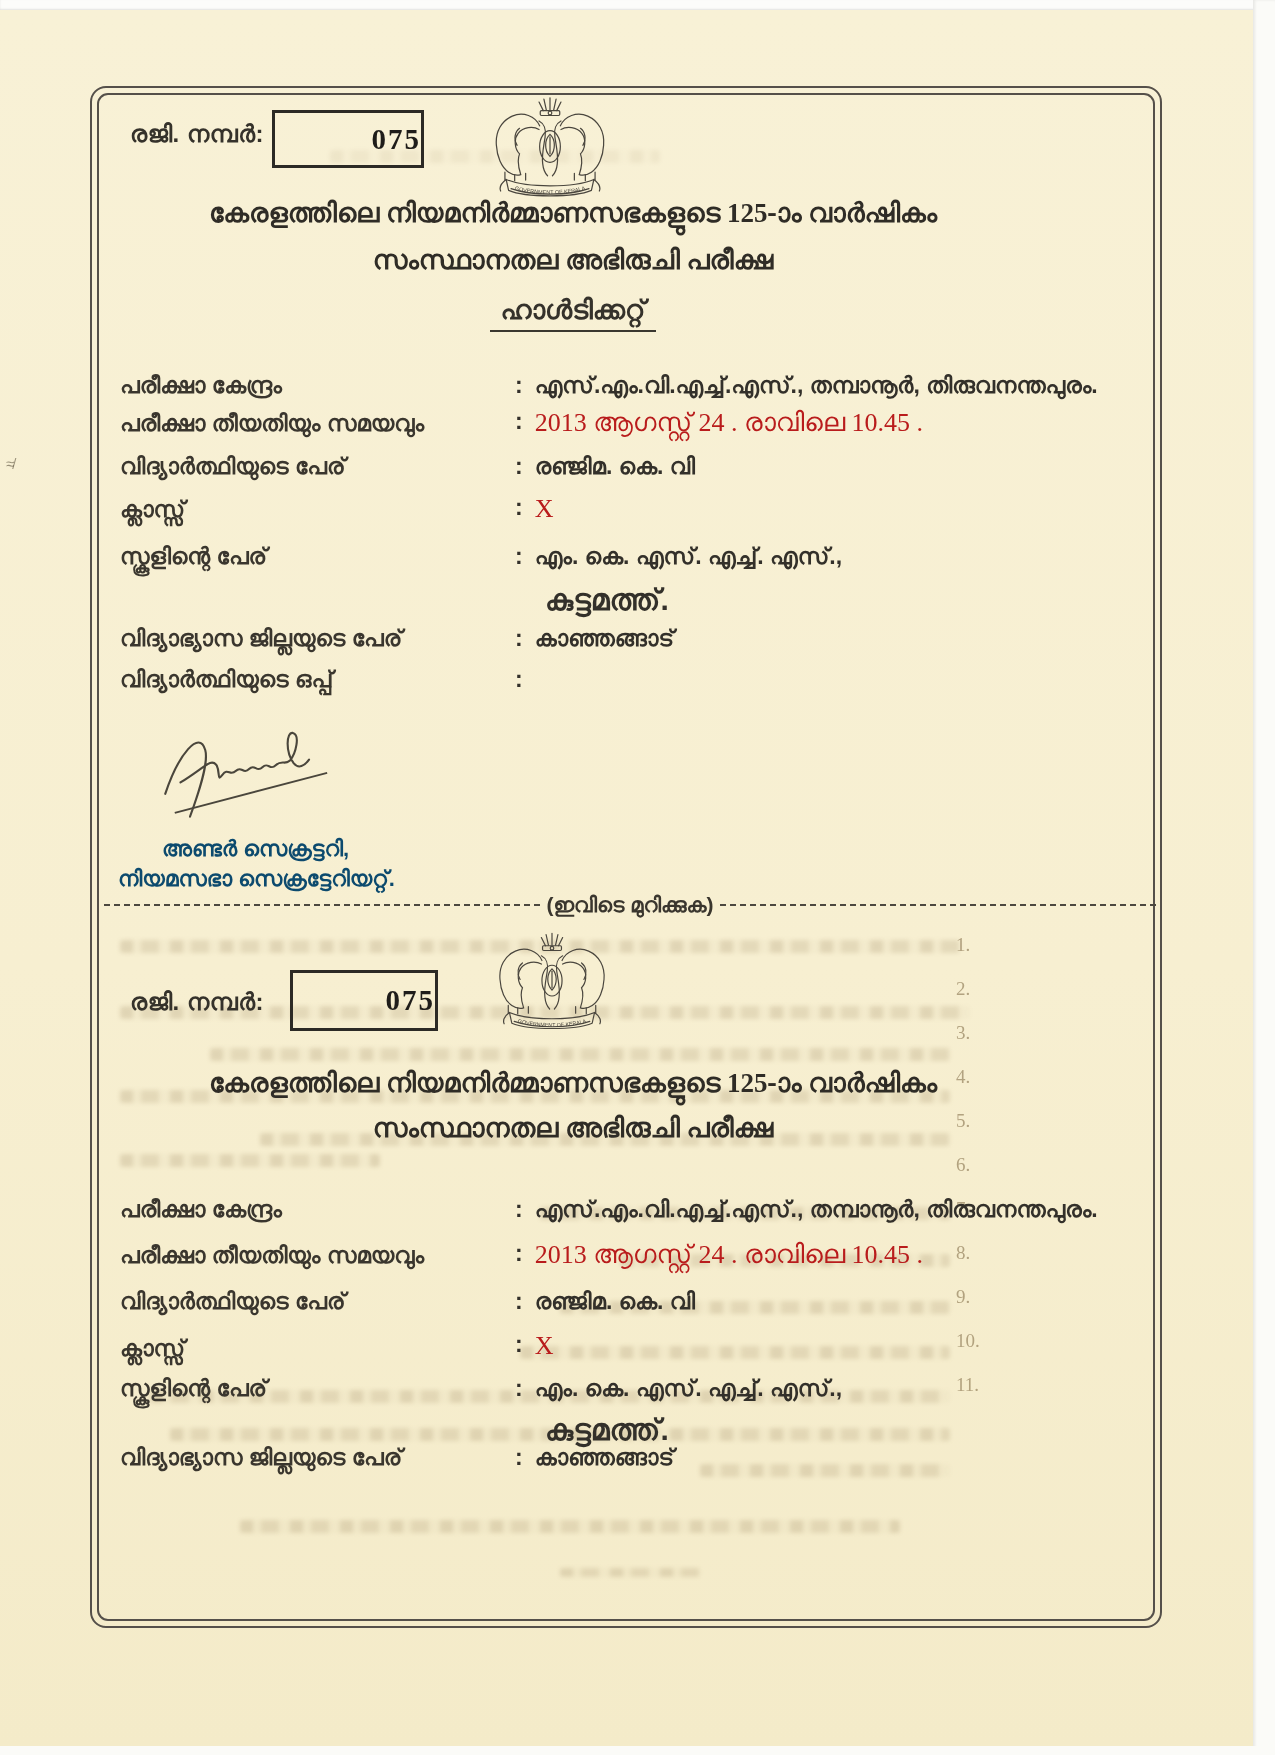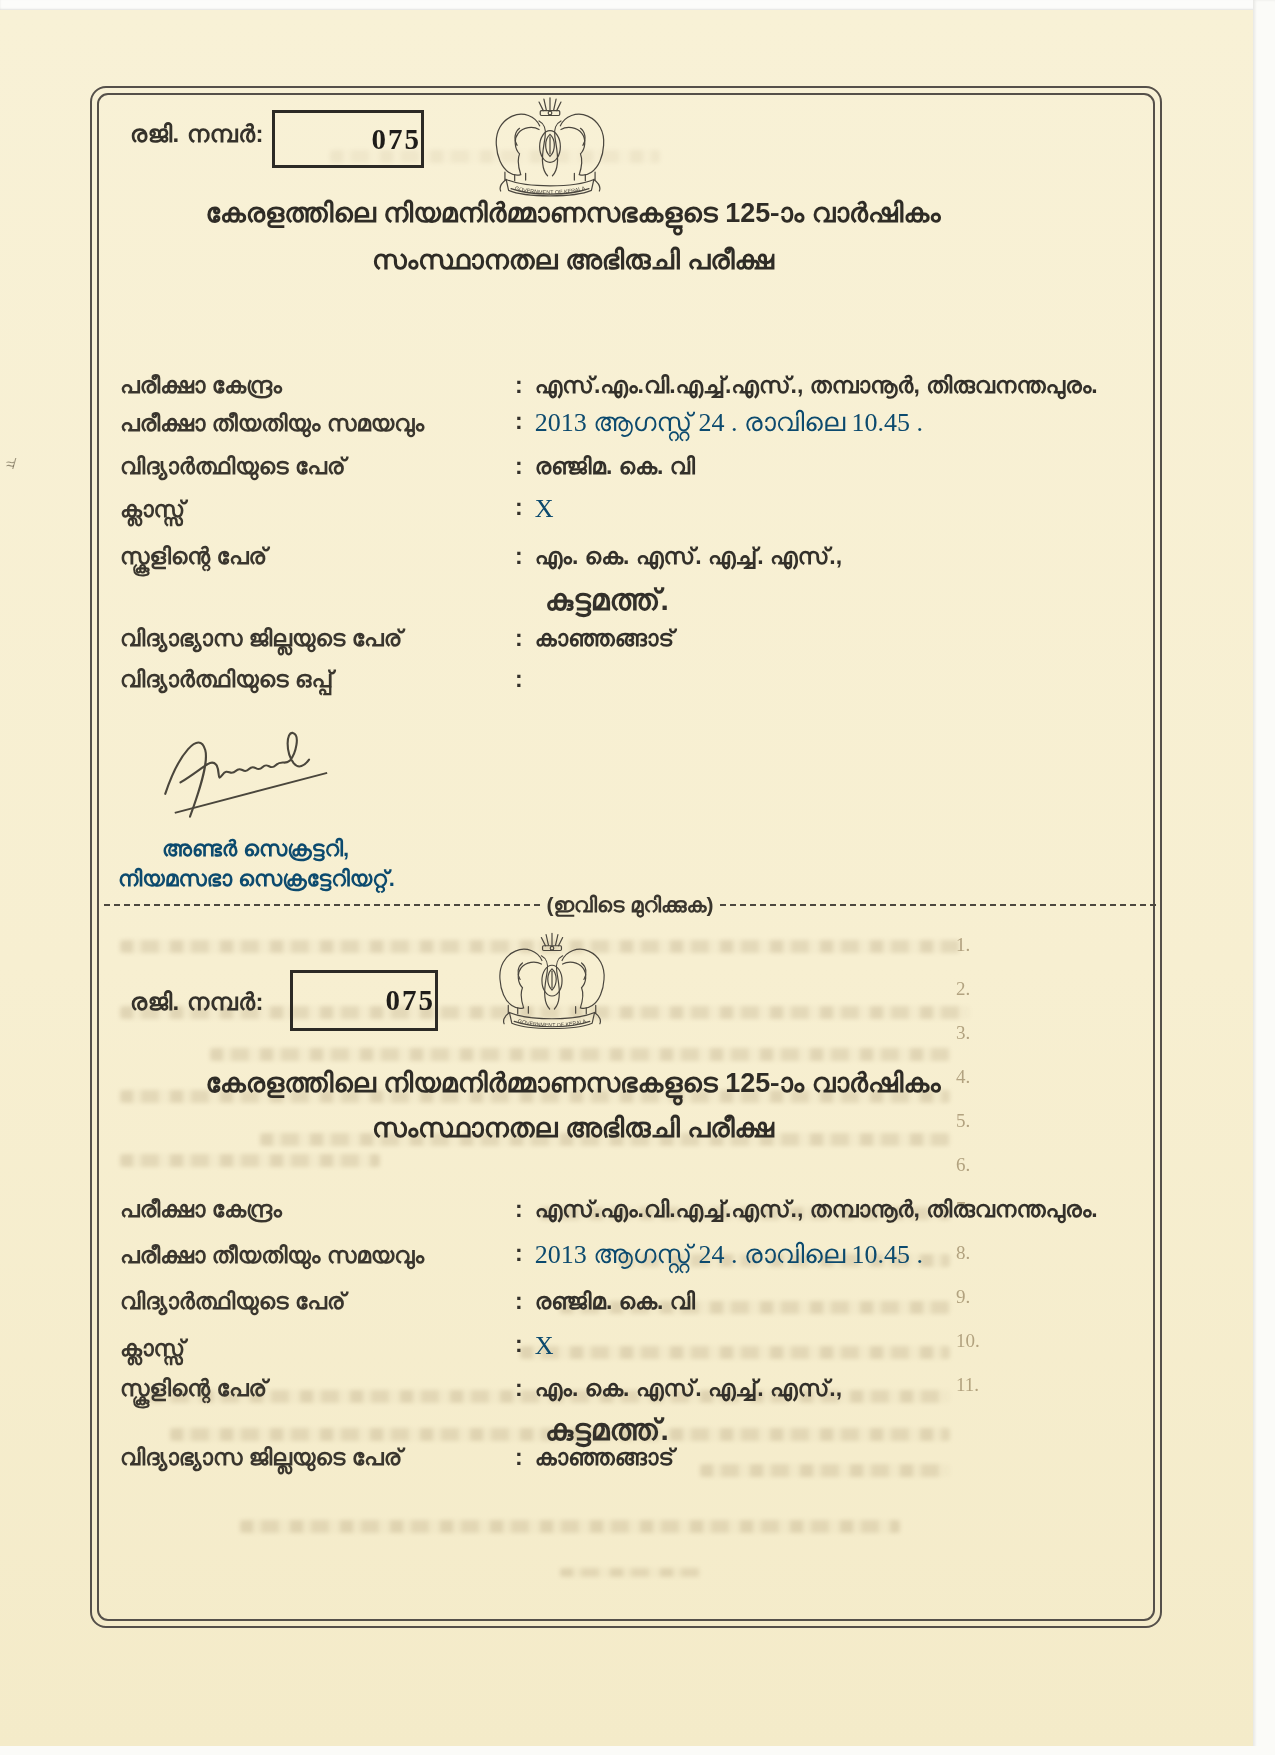--- a/index.html
+++ b/index.html
@@ -16,27 +16,27 @@
   
   .frame-outer{position:absolute;left:90px;top:86px;width:1068px;height:1538px;
          border:2px solid #55504a;border-radius:16px;}
   .frame-inner{position:absolute;left:97px;top:93px;width:1054px;height:1524px;
          border:2px solid #55504a;border-radius:11px;}
   
   .reg-label{position:absolute;font-size:24px;font-weight:bold;letter-spacing:.5px;}
   .reg-box{position:absolute;border:3px solid #2c2a25;display:flex;align-items:center;justify-content:flex-end;}
   .reg-num{font-family:"Liberation Serif",serif;font-weight:bold;font-size:29px;color:#1f1d1a;letter-spacing:2px;}
   
-  .title{position:absolute;left:113px;width:920px;text-align:center;font-weight:bold;font-size:27px;color:#2f2c26;}
+  .title{position:absolute;left:113px;width:920px;text-align:center;font-weight:bold;font-size:27px;color:#2f2c26;font-family:Liberation Serif, serif;}
   .hallticket{position:absolute;left:113px;width:920px;text-align:center;font-size:27px;font-weight:bold;}
   .hallticket span{display:inline-block;border-bottom:2px solid #3a372f;padding:0 10px 4px 10px;}
   
   .lbl{position:absolute;left:120px;font-size:23px;font-weight:bold;color:#3a362e;white-space:nowrap;}
   .val{position:absolute;left:515px;font-size:23px;color:#33302a;white-space:nowrap;display:flex;gap:12px;font-weight:bold;}
-  .serifv{font-family:"Liberation Serif",serif;font-size:26px;font-weight:normal;color:#0c4a6e;}
+  .serifv{font-family:"Liberation Serif",serif;font-size:26px;font-weight:normal;color:#b91c1c;}
   .val2{position:absolute;left:545px;font-size:30px;font-weight:bold;color:#33302a;}
   
   .photo-box{position:absolute;left:958px;top:505px;width:146px;height:184px;border:2px solid #4c483f;
        display:flex;align-items:center;justify-content:center;font-size:23px;color:#3a362e;}
   
   .sig-svg{position:absolute;left:150px;top:712px;}
   .signatory{position:absolute;font-size:22px;font-weight:bold;color:#0c4a6e;}
   
   .cutline{position:absolute;left:104px;top:893px;width:1052px;display:flex;align-items:center;}
   .cutline .dash{flex:1;border-top:2px dashed #4c483f;height:0;}
@@ -126,20 +126,23 @@
       </g>
     </defs>
     <use href="#kerala-emblem"></use>
     <text>
       <textPath href="#kerala-banner-path" startOffset="50%" text-anchor="middle">GOVERNMENT OF KERALA</textPath>
     </text>
   </svg>
 
   <div class="title" style="top:198px">കേരളത്തിലെ നിയമനിർമ്മാണസഭകളുടെ 125-ാം വാർഷികം</div>
   <div class="title" style="top:245px">സംസ്ഥാനതല അഭിരുചി പരീക്ഷ</div>
+  <div class="hallticket" style="top:295px">
+    <span>ഹാൾടിക്കറ്റ്</span>
+  </div>
 
   <div>
     <div class="lbl" style="top:372px">പരീക്ഷാ  കേന്ദ്രം</div>
     <div class="val" style="top:372px">
       <span>:</span>
       <span>എസ്.എം.വി.എച്ച്.എസ്.,  തമ്പാനൂർ,  തിരുവനന്തപുരം.</span>
     </div>
   </div>
   <div>
     <div class="lbl" style="top:410px">പരീക്ഷാ  തീയതിയും  സമയവും</div>

